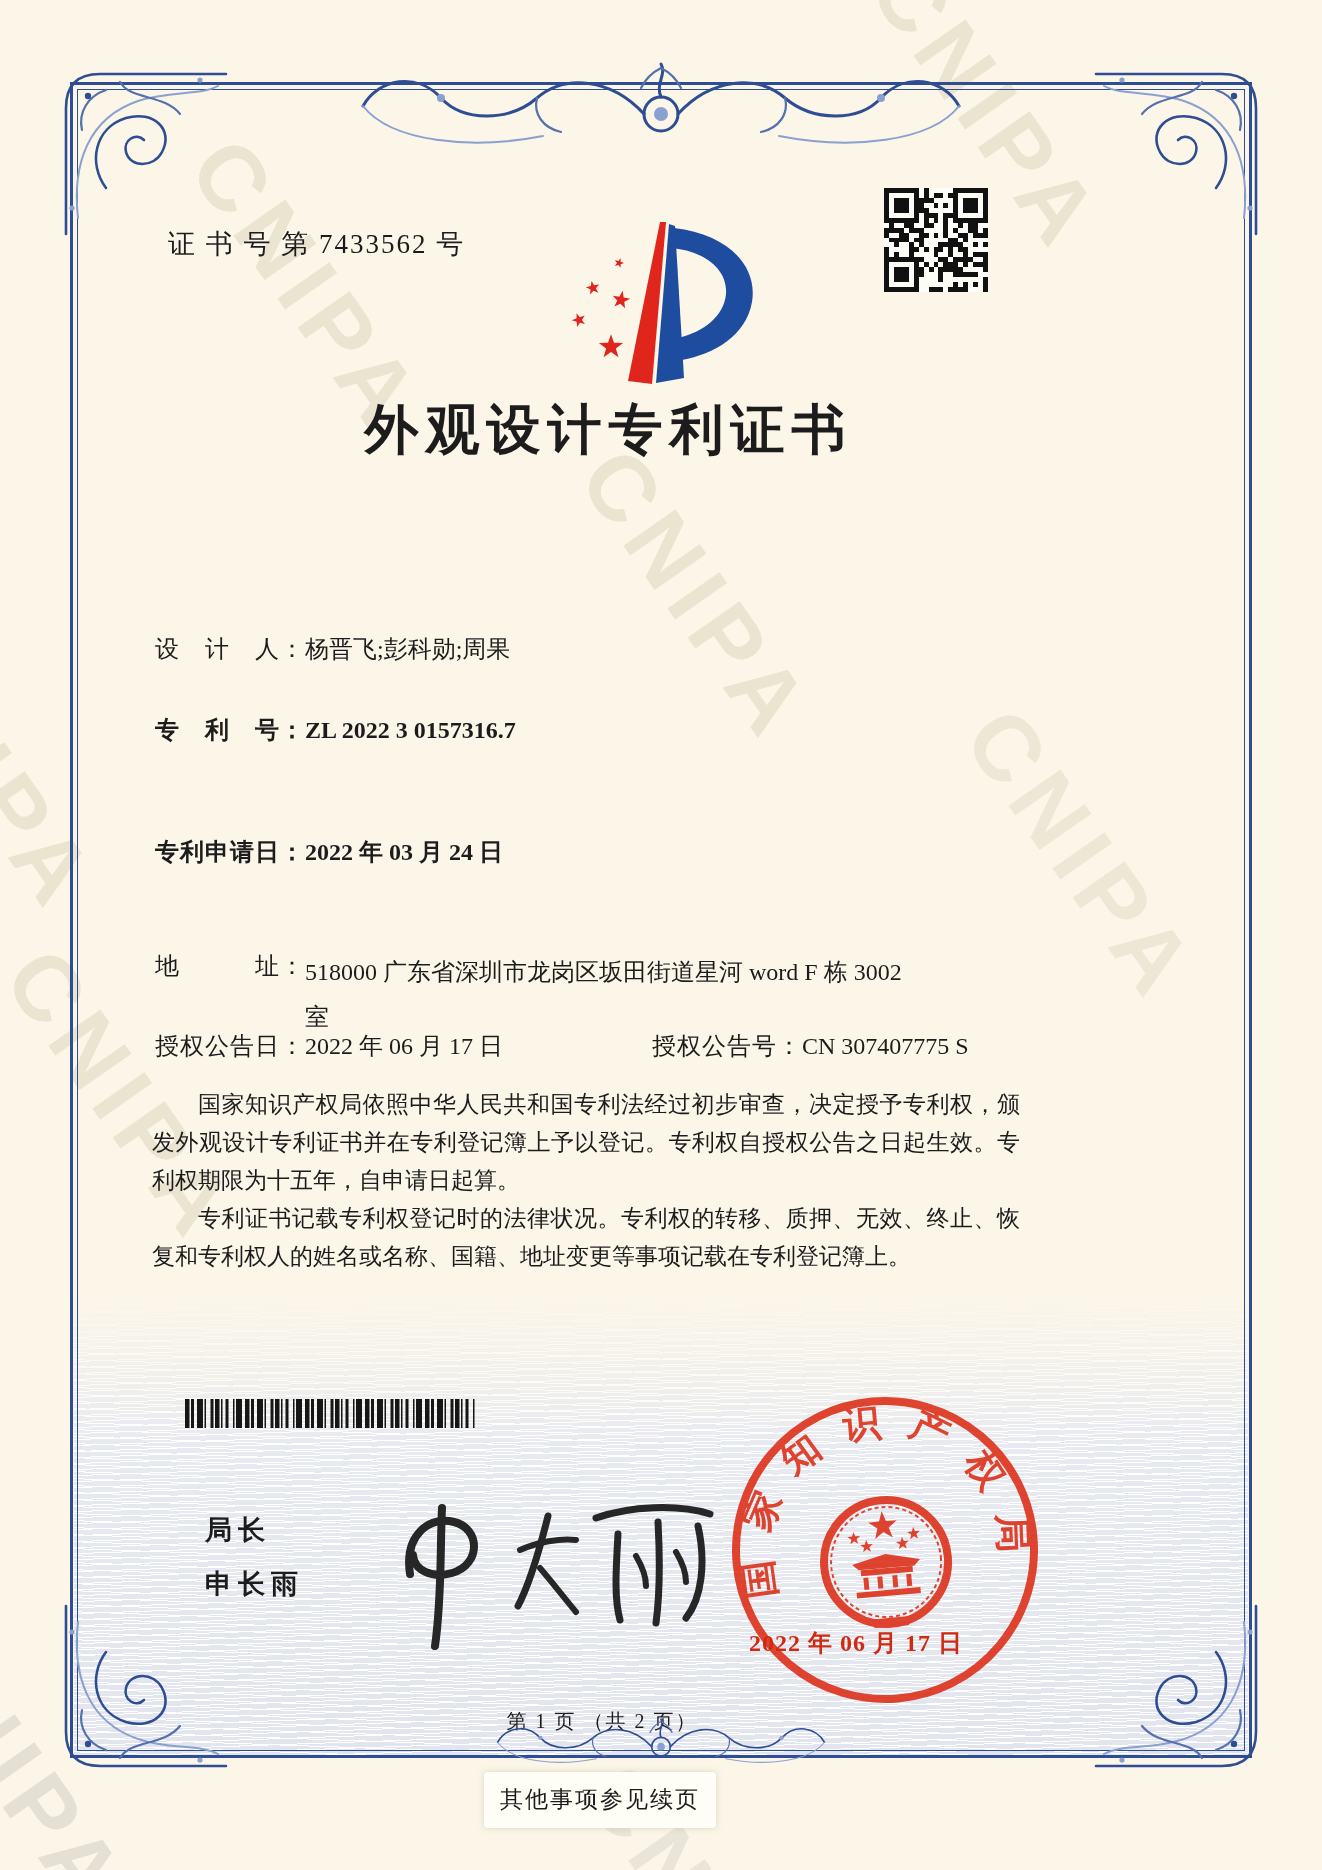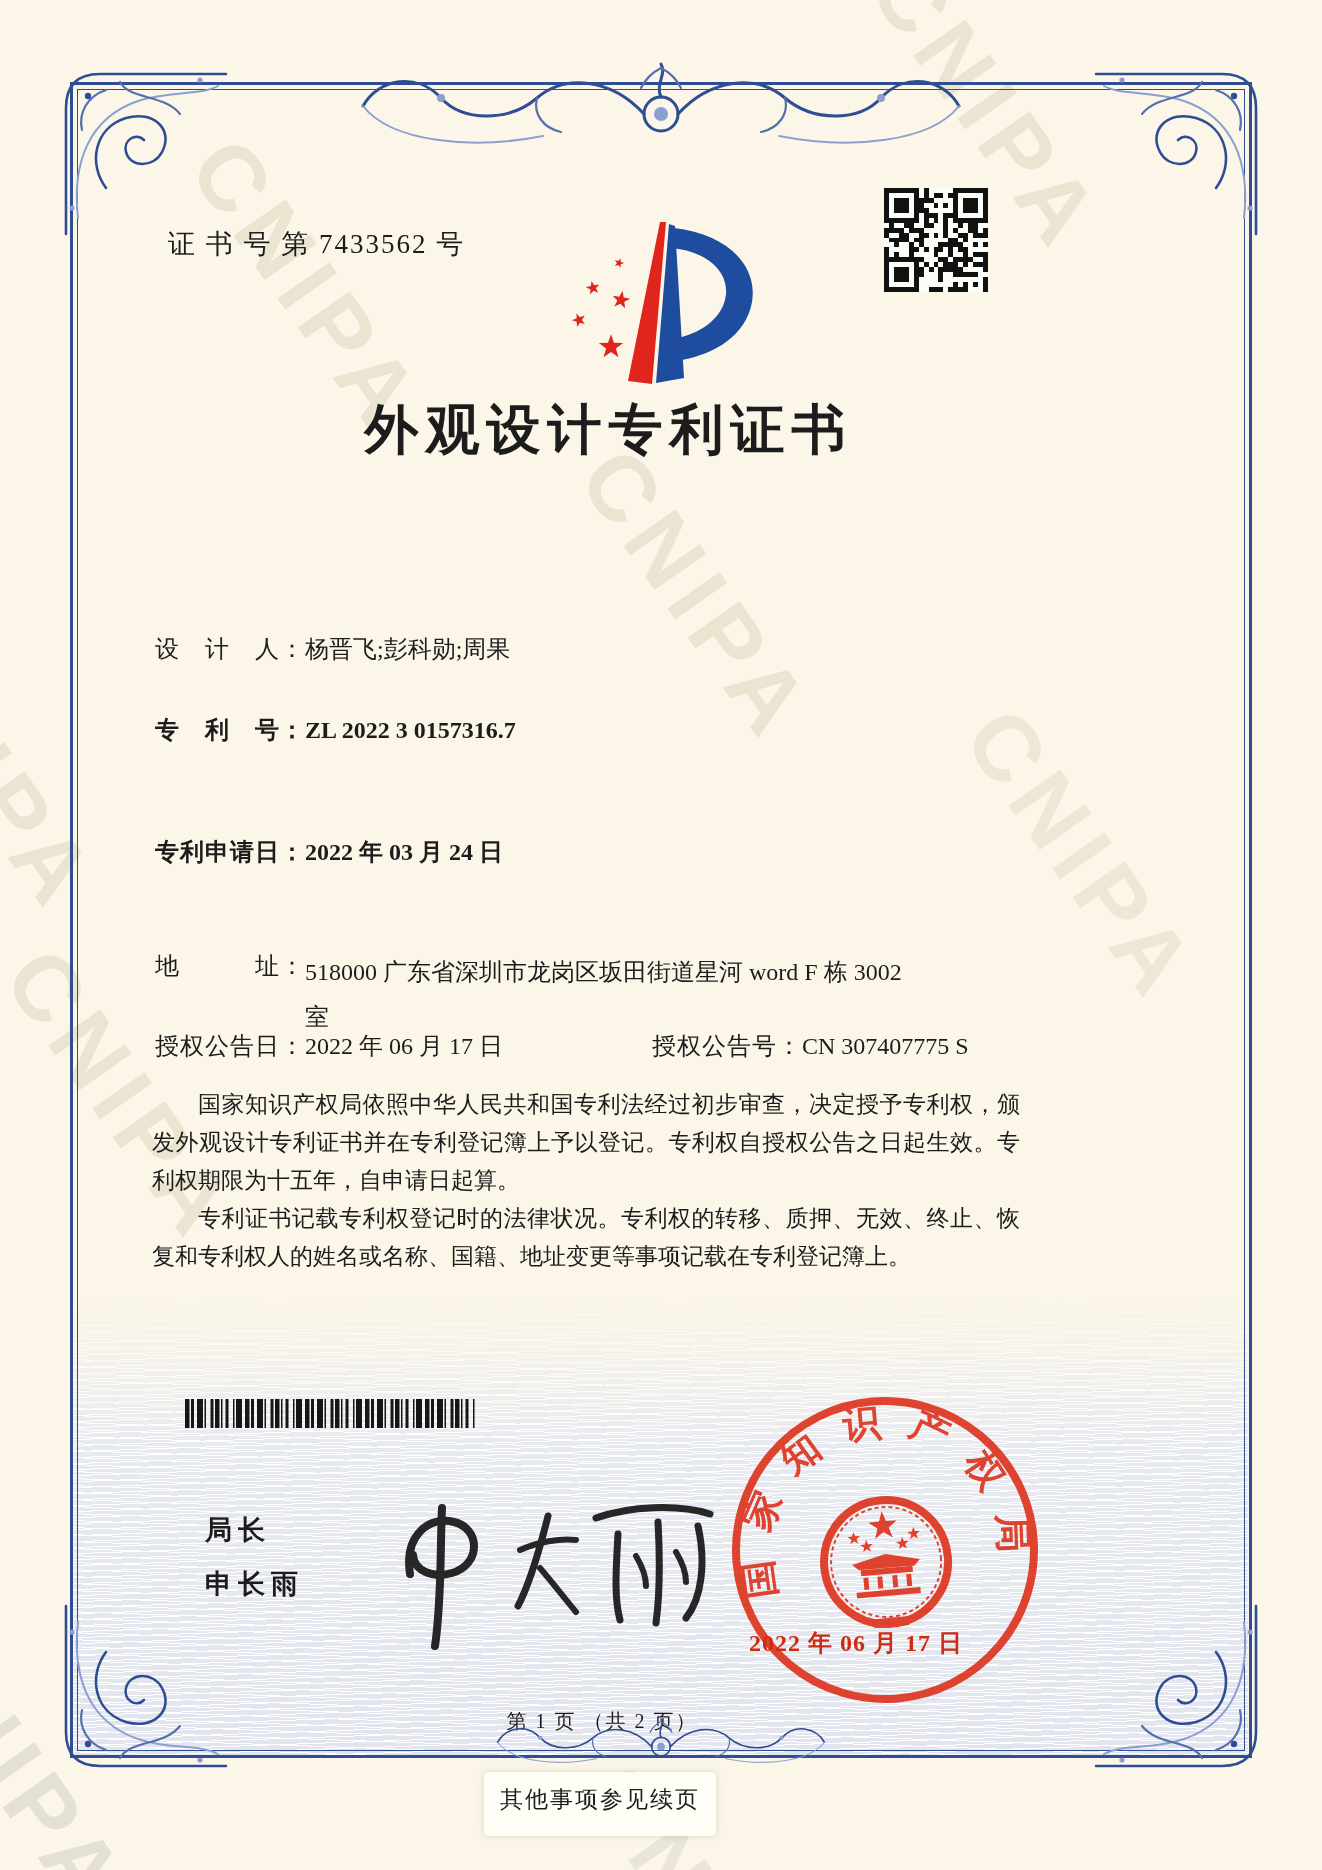--- a/index.html
+++ b/index.html
@@ -59,21 +59,21 @@
   .sign-title{position:absolute;left:205px;top:1512px;z-index:2;
       font-family:"Liberation Sans","DejaVu Sans",sans-serif;font-size:27px;font-weight:600;letter-spacing:6px;}
   .sign-name{position:absolute;left:205px;top:1566px;z-index:2;
       font-family:"Liberation Sans","DejaVu Sans",sans-serif;font-size:27px;font-weight:600;letter-spacing:6px;}
   .signature{position:absolute;left:380px;top:1478px;z-index:3;}
   .seal{position:absolute;left:725px;top:1390px;z-index:6;}
   .seal-date{position:absolute;left:716px;top:1627px;width:280px;text-align:center;z-index:7;
       color:#cf2a12;font-size:24px;letter-spacing:1px;font-weight:bold;}
   .page-info{position:absolute;left:10px;width:1184px;top:1708px;text-align:center;
       font-size:20px;letter-spacing:2px;z-index:2;}
-  .note-box{position:absolute;left:484px;top:1772px;width:232px;height:64px;z-index:2;
+  .note-box{position:absolute;left:484px;top:1772px;width:232px;height:56px;z-index:2;
       background:#fffef6;border-radius:4px;box-shadow:0 0 6px rgba(180,170,140,.45);
       text-align:center;line-height:56px;font-size:23px;letter-spacing:2px;}
   svg text{font-family:"Liberation Serif","DejaVu Serif",serif;}
 </style>
 </head>
 <body>
 
 <div class="page">
 
   <div class="wm wm1">CNIPA</div>

